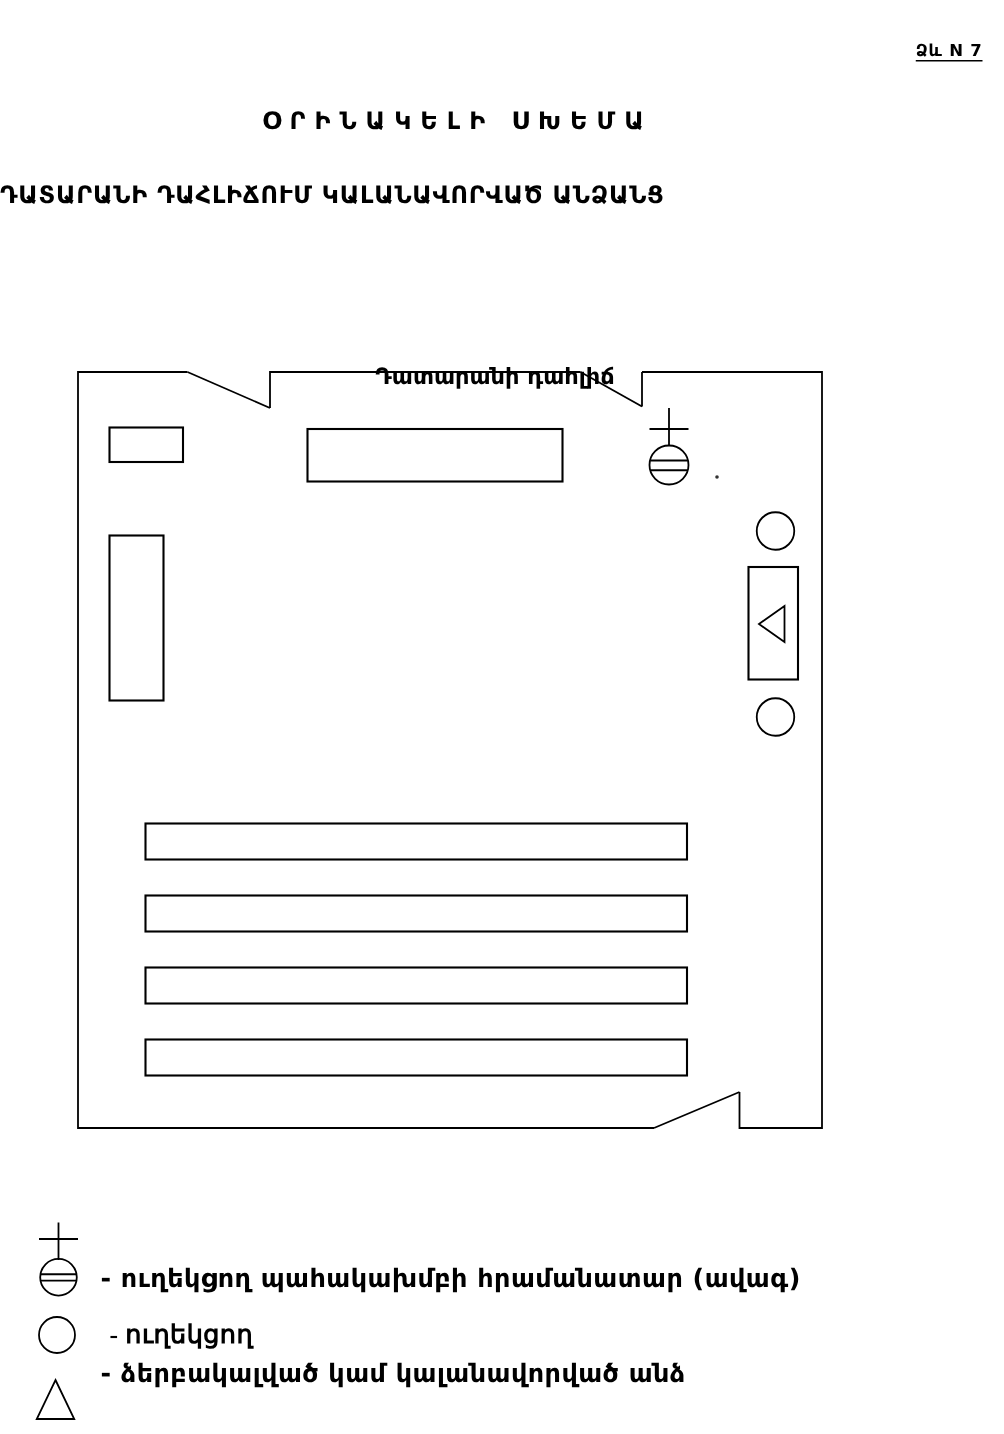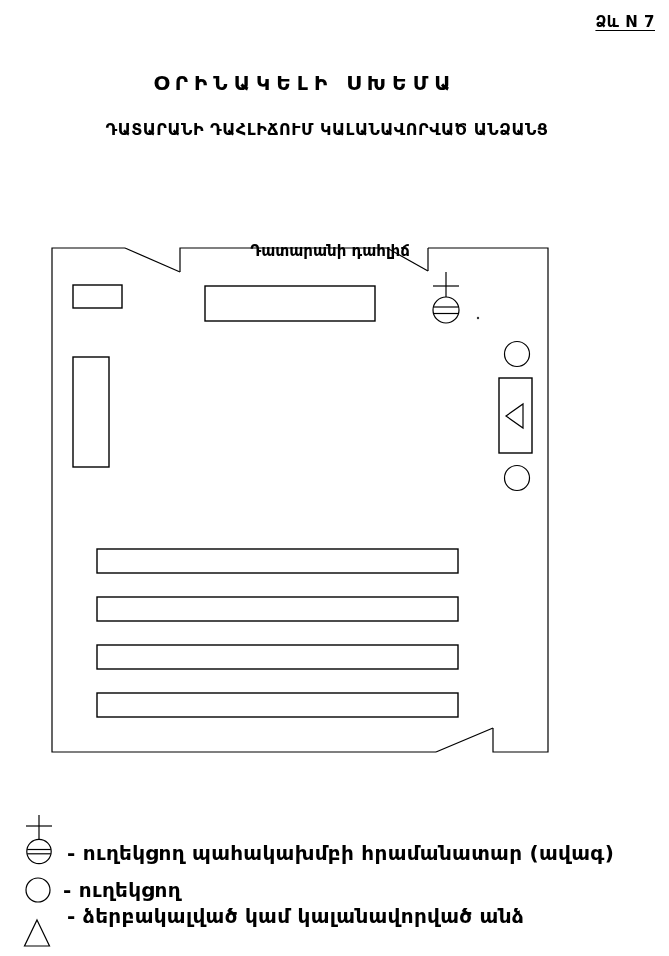--- a/index.html
+++ b/index.html
@@ -1,49 +1,49 @@
 <!DOCTYPE html>
 <html><head>
 <meta charset="utf-8">
 <style>
   html,body{margin:0;padding:0;background:#fff;}
   .page{
     position:relative;width:669px;height:956px;background:#ffffff;
     font-family:"DejaVu Sans",sans-serif;color:#000;overflow:hidden;
   }
   .form-number{
-    position:absolute;top:13px;right:14px;font-size:15px;font-weight:bold;
+    position:absolute;top:27px;right:14px;font-size:11px;font-weight:bold;
     text-decoration:underline;text-underline-offset:3px;letter-spacing:0.5px;
   }
   .title{
     position:absolute;top:71px;left:0;width:610px;text-align:center;
-    font-size:20px;font-weight:bold;letter-spacing:6px;white-space:nowrap;
+    font-size:16px;font-weight:bold;letter-spacing:6px;white-space:nowrap;
   }
   .subtitle{
-    position:absolute;top:119px;left:0;width:632px;text-align:center;
-    font-size:16px;font-weight:bold;line-height:21px;letter-spacing:0.5px;margin-left:11px;
+    position:absolute;top:119px;left:0;width:632px;
+    font-size:16px;font-weight:bold;line-height:21px;letter-spacing:0.5px;
   }
   .room-label{
     position:absolute;top:197px;left:0;width:660px;text-align:center;
     font-size:15px;font-weight:bold;margin-top:45px;
   }
   svg.diagram{position:absolute;left:0;top:0;width:669px;height:956px;}
   svg .wall{fill:none;stroke:#000;stroke-width:1.2;stroke-linejoin:miter;}
   svg .furn{fill:none;stroke:#000;stroke-width:1.4;}
   svg .sym{fill:none;stroke:#000;stroke-width:1.2;}
   .legend{position:absolute;left:0;top:810px;width:669px;height:146px;}
   .legend svg{position:absolute;display:block;}
   .lg-label{
-    position:absolute;font-size:20px;font-weight:bold;line-height:20px;
+    position:absolute;font-size:17px;font-weight:bold;line-height:20px;
     white-space:nowrap;letter-spacing:0.3px;
   }
   .lg-sym1{left:24px;top:3px;}
   .lg-txt1{left:67px;top:33px;}
   .lg-sym2{left:25px;top:67px;}
-  .lg-txt2{left:63px;top:70px;}
+  .lg-txt2{left:73px;top:70px;font-family:Liberation Serif, serif;}
   .lg-sym3{left:23px;top:108px;}
   .lg-txt3{left:67px;top:96px;}
 </style>
 </head>
 <body>
 
 <div class="page">
 
   <div class="form-number">Ձև N 7</div>
   <div class="title">ՕՐԻՆԱԿԵԼԻ ՍԽԵՄԱ</div>

